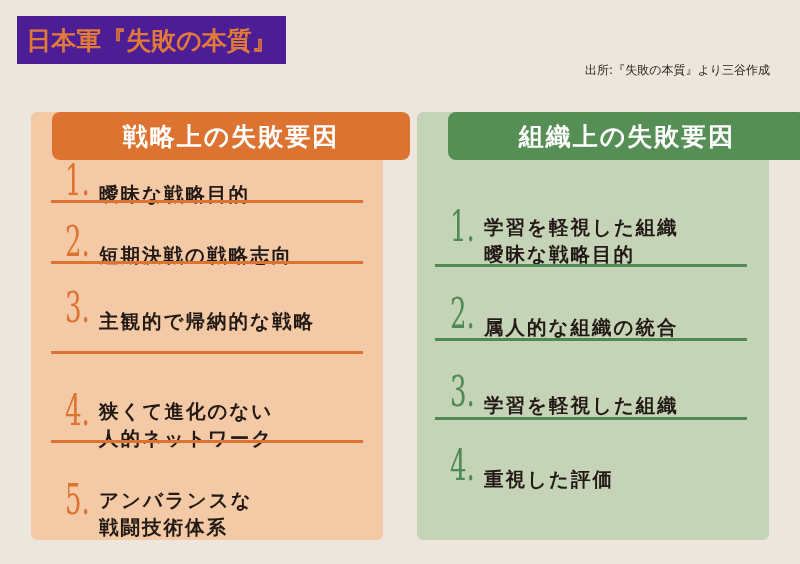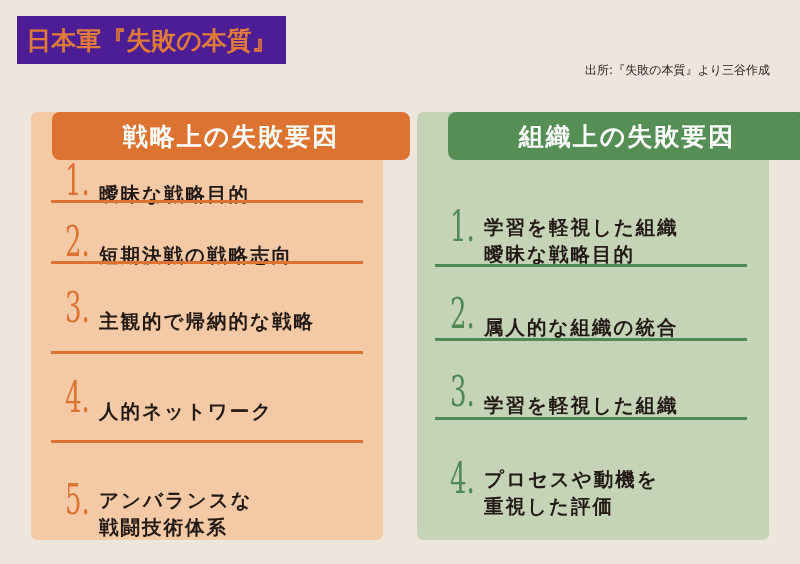--- a/index.html
+++ b/index.html
@@ -97,20 +97,21 @@
     <div>主観的で帰納的な戦略</div>
   </div>
 </div>
 <div class="divider orange" style="top:351px;"></div>
 
 <div class="item" style="left:65px; top:370px;">
   <div class="num-wrap">
       <span class="num orange">4.</span>
     </div>
   <div class="item-text">
+    <div>狭くて進化のない</div>
     <div>人的ネットワーク</div>
   </div>
 </div>
 <div class="divider orange" style="top:440px;"></div>
 
 <div class="item" style="left:65px; top:459px;">
   <div class="num-wrap">
       <span class="num orange">5.</span>
     </div>
   <div class="item-text">
@@ -151,16 +152,15 @@
     <div>学習を軽視した組織</div>
   </div>
 </div>
 <div class="divider green" style="top:417px;"></div>
 
 <div class="item" style="left:450px; top:438px;">
   <div class="num-wrap">
       <span class="num green">4.</span>
     </div>
   <div class="item-text">
-    <div>プロセスや動機を</div>
     <div>重視した評価</div>
   </div>
 </div>
 
 </body></html>

